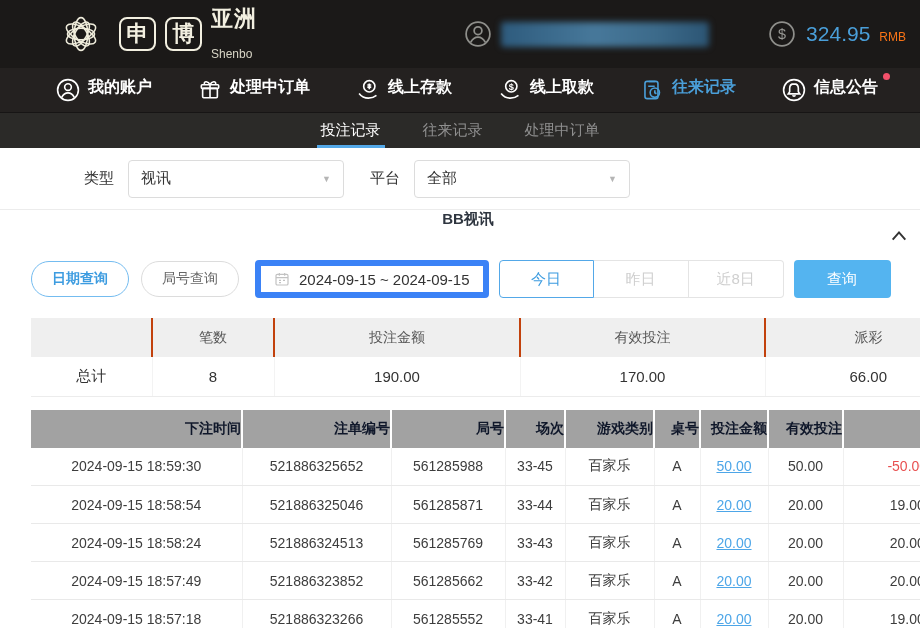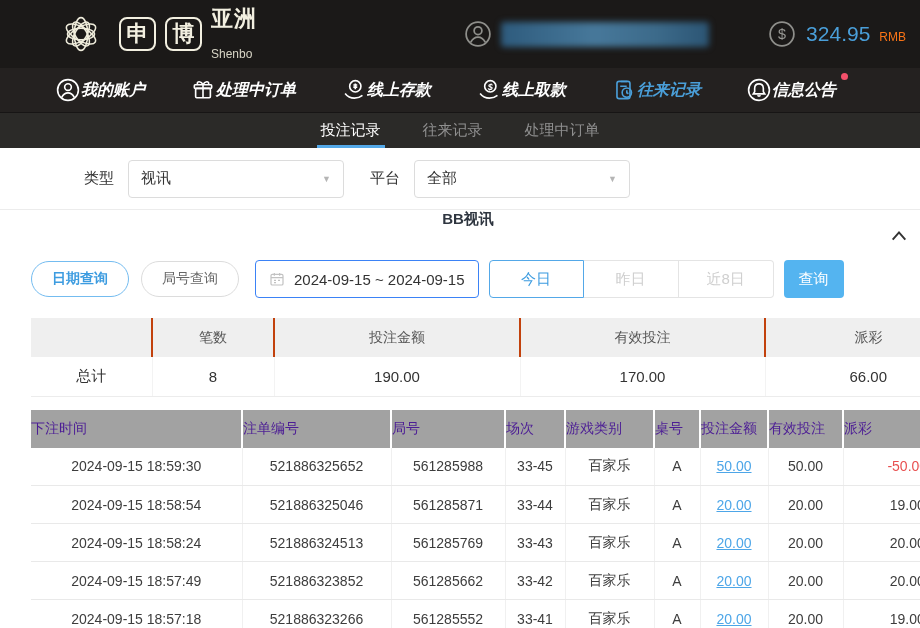--- a/index.html
+++ b/index.html
@@ -22,21 +22,21 @@
   .user-chip { display:flex; align-items:center; gap:8px; cursor:pointer; }
   .icon-ring { width:30px; height:30px; }
   .blur-name { width:208px; height:25px; border-radius:3px;
     background:linear-gradient(90deg,#2e5b7d,#47789a 45%,#3c6a8a 75%,#2c5574); filter:blur(3px); }
   .balance { display:flex; align-items:center; gap:9px; cursor:pointer; }
   .balance .amount { font-size:21px; color:#4a9fd9; }
   .balance .cur { font-size:12px; color:#f97316; margin-top:5px; }
 
   
   .navbar { height:44px; background:#242120; display:flex; align-items:center; gap:45px; padding:0 0 0 55px; }
-  .nav-item { display:flex; align-items:center; gap:0; color:#fff; font-size:16px; font-weight:bold; cursor:pointer; position:relative;font-style:italic; }
+  .nav-item { display:flex; gap:7px; color:#fff; font-size:16px; font-weight:bold; cursor:pointer; position:relative; }
   .nav-item svg { width:26px; height:26px; }
   .nav-item.active { color:#4a9fd9; }
   .nav-badge { position:absolute; top:-4px; right:-12px; width:7px; height:7px; border-radius:50%; background:#f3506a; }
 
   
   .subtabs { height:36px; background:#2b2a28; border-top:1px solid #171515; display:flex; justify-content:center; gap:34px; }
   .subtab { height:100%; display:flex; align-items:center; font-size:15px; color:#8f8f8f; cursor:pointer; position:relative; padding:0 4px; }
   .subtab.active { color:#fff; }
   .subtab.active::after { content:""; position:absolute; left:0; right:0; bottom:0; height:3px; background:#53a8e8; }
 
@@ -52,45 +52,45 @@
   .section-head { height:46px; display:flex; align-items:center; padding:0 12px 0 28px;flex-direction:column; }
   .section-title { font-size:15px; font-weight:bold; color:#2f3640; }
   .section-head svg { margin-left:auto; width:18px; height:14px; cursor:pointer; }
 
   
   .query-row { display:flex; align-items:center; padding-left:31px; margin-top:4px; }
   .pill { height:36px; border-radius:18px; display:flex; align-items:center; padding:12px 20px;
     font-size:14px; cursor:pointer; background:#fff; }
   .pill.blue { border:1px solid #74bcf0; color:#3d9ce0; font-weight:bold; }
   .pill.gray { border:1px solid #dcdcdc; color:#666; margin-left:12px; }
-  .date-input { height:38px; border:1px solid #3b82f6; border-radius:4px; display:flex; align-items:center;
+  .date-input { height:38px; border:6px solid #3b82f6; border-radius:4px; display:flex; align-items:center;
     gap:9px; padding:0 13px; margin-left:16px; font-size:15px; color:#333; cursor:pointer; background:#fff; }
   .date-input svg { width:16px; height:16px; }
   .btn-group { display:flex; margin-left:10px; height:38px; }
   .bg-btn { width:95px; display:flex; align-items:center; justify-content:center; font-size:15px;
     border:1px solid #e4e4e4; border-left-width:0; color:#cfcfcf; cursor:pointer; background:#fff; }
   .bg-btn:first-child { border-left-width:1px; border-radius:4px 0 0 4px; }
   .bg-btn:last-child { border-radius:0 4px 4px 0; }
   .bg-btn.active { border:1px solid #53a8e8; color:#3d9ce0; }
-  .search-btn { width:60px; height:38px; margin-left:10px; border:none; border-radius:4px;
+  .search-btn { width:97px; height:38px; margin-left:10px; border:none; border-radius:4px;
     background:#54b4f0; color:#fff; font-size:15px; cursor:pointer; font-family:inherit; }
 
   
   table { border-collapse:collapse; table-layout:fixed; }
   .summary { width:940px; margin:20px 0 0 31px; }
   .summary th { background:#efefef; color:#555; font-size:14px; font-weight:normal; height:39px;
     border-right:2px solid #c2410c; text-align:center; }
   .summary th:last-child { border-right:none; }
   .summary td { height:39px; text-align:center; font-size:15px; color:#333; background:#fff;
     border-right:1px solid #f3f3f3; border-bottom:1px solid #ececec; }
   .summary td:last-child { border-right:none; }
 
   .records { width:940px; margin:13px 0 0 31px; }
-  .records th { background:#a2a2a2; color:#4c1d95; font-size:14px; font-weight:normal; height:38px;
-    border-right:2px solid #fff; text-align:left; }
+  .records th { background:#a2a2a2; color:#0f172a; font-size:14px; font-weight:bold; height:38px;
+    border-right:2px solid #fff; text-align:right; }
   .records th:last-child { border-right:none; }
   .records td { height:38px; text-align:center; font-size:14px; color:#3d3d3d; background:#fff;
     border-right:1px solid #f0f0f0; border-bottom:1px solid #e9e9e9; }
   .records td:last-child { border-right:none; }
   .records td.link { color:#4da6e8; text-decoration:underline; cursor:pointer; }
   .records td.neg { color:#e85050; }
 </style>
 </head>
 <body>
 

